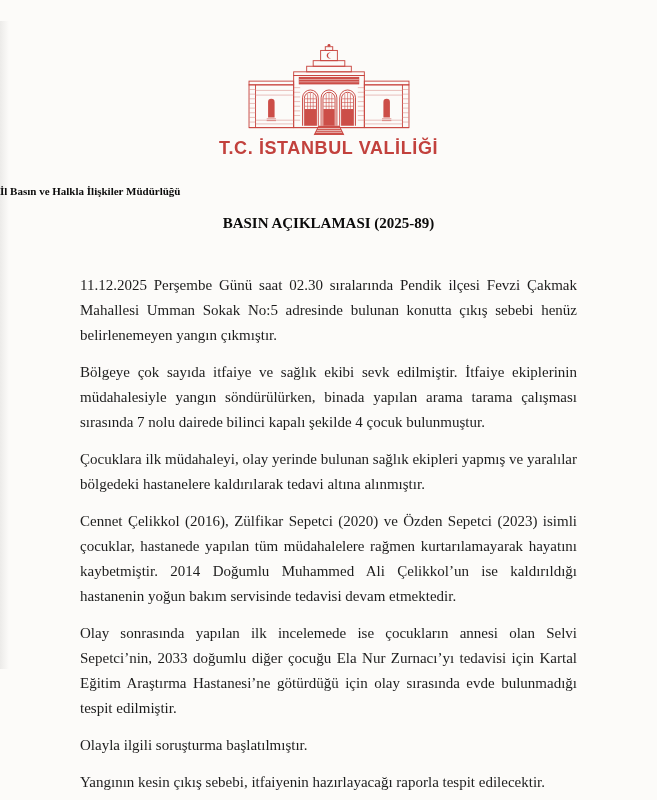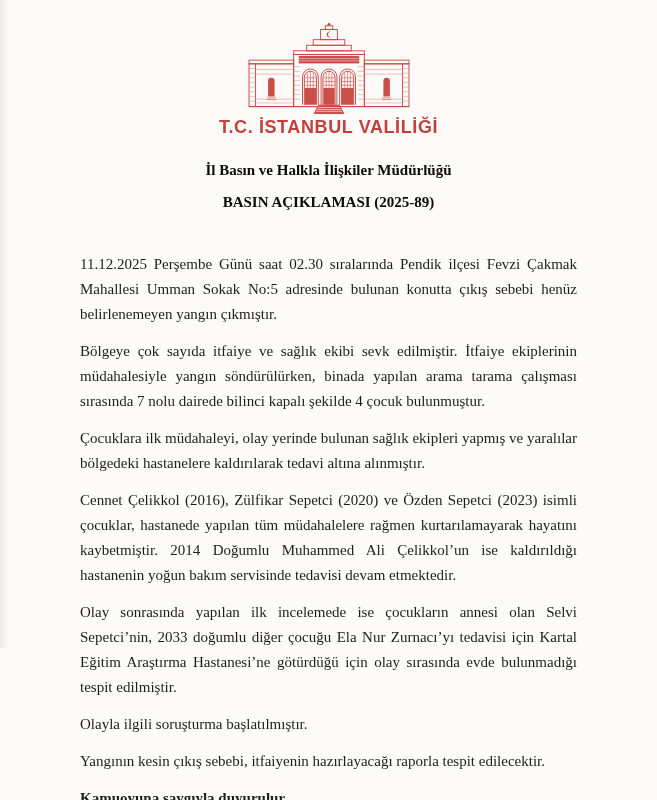--- a/index.html
+++ b/index.html
@@ -11,42 +11,43 @@
     overflow: hidden;
   }
   .page {
     position: relative;
     width: 657px;
     height: 648px;
     box-sizing: border-box;
     background:
       linear-gradient(90deg, #ecebe9 0px, rgba(236,235,233,0) 9px),
       #fcfbf9;
+    margin-top: 21px;
   }
   
   .logo-block {
     padding-top: 22px;
     text-align: center;
   }
   .logo-block svg { display: block; margin: 0 auto; }
   .logo-caption {
     margin-top: 1px;
     color: #c2413d;
     font-family: "Liberation Sans", sans-serif;
     font-weight: bold;
     font-size: 18px;
     line-height: 22px;
     letter-spacing: 0.6px;
     white-space: nowrap;
   }
   
   .dept-heading {
     margin: 20px 0 0;
-    text-align: center;
-    font-size: 15px;
+    text-align: left;
+    font-size: 11px;
     line-height: 24px;
     font-weight: bold;
     color: #0b0b0b;
   }
   .doc-title {
     margin: 8px 0 0;
     text-align: center;
     font-size: 15px;
     line-height: 24px;
     font-weight: bold;

